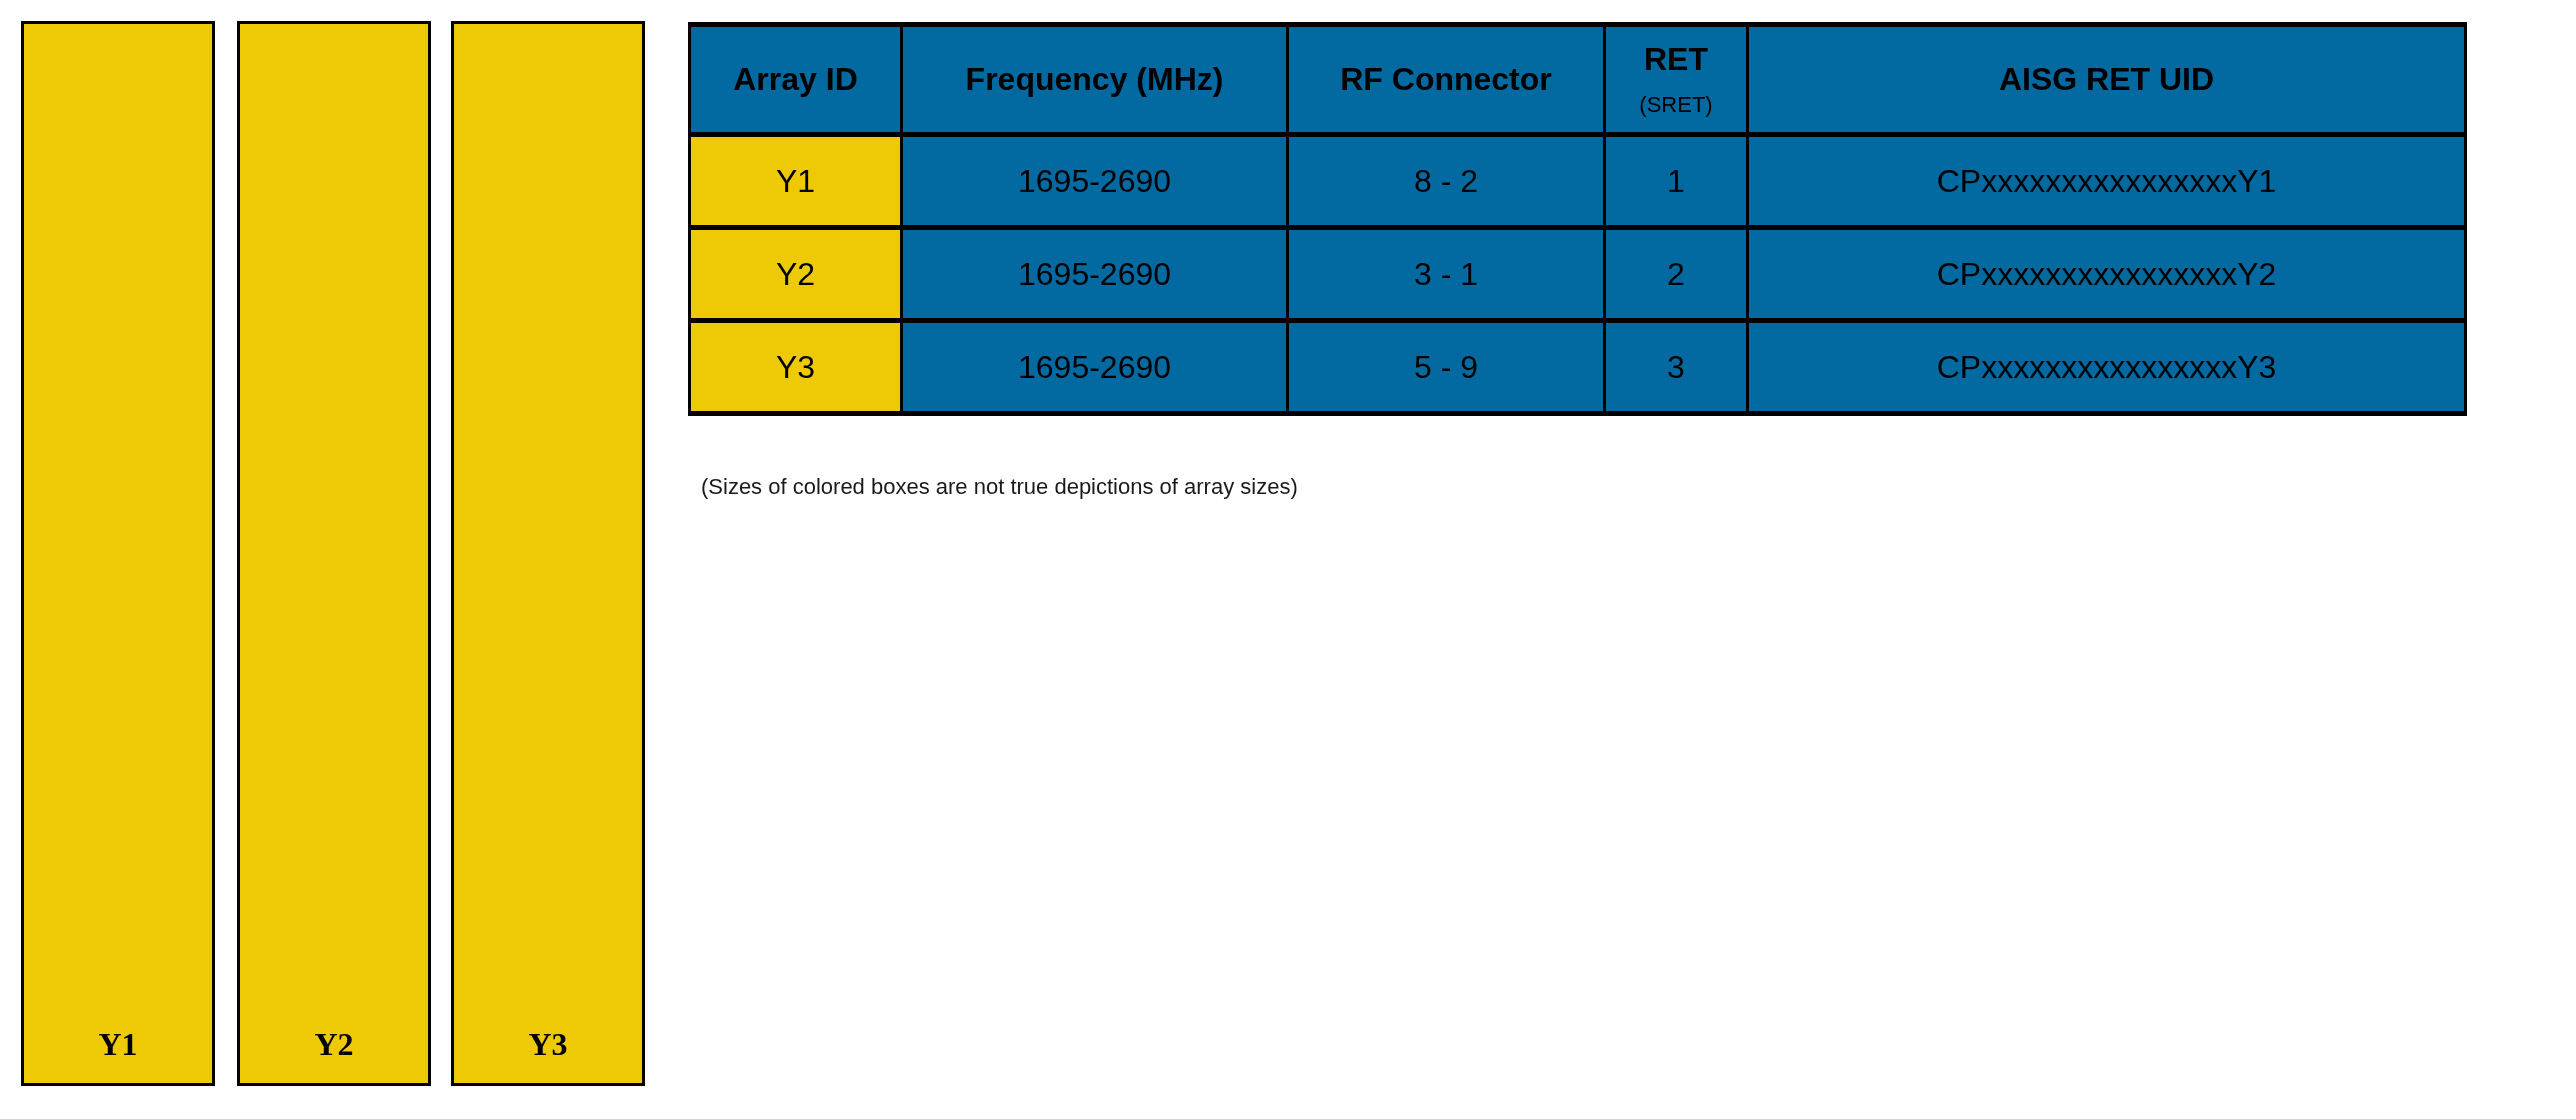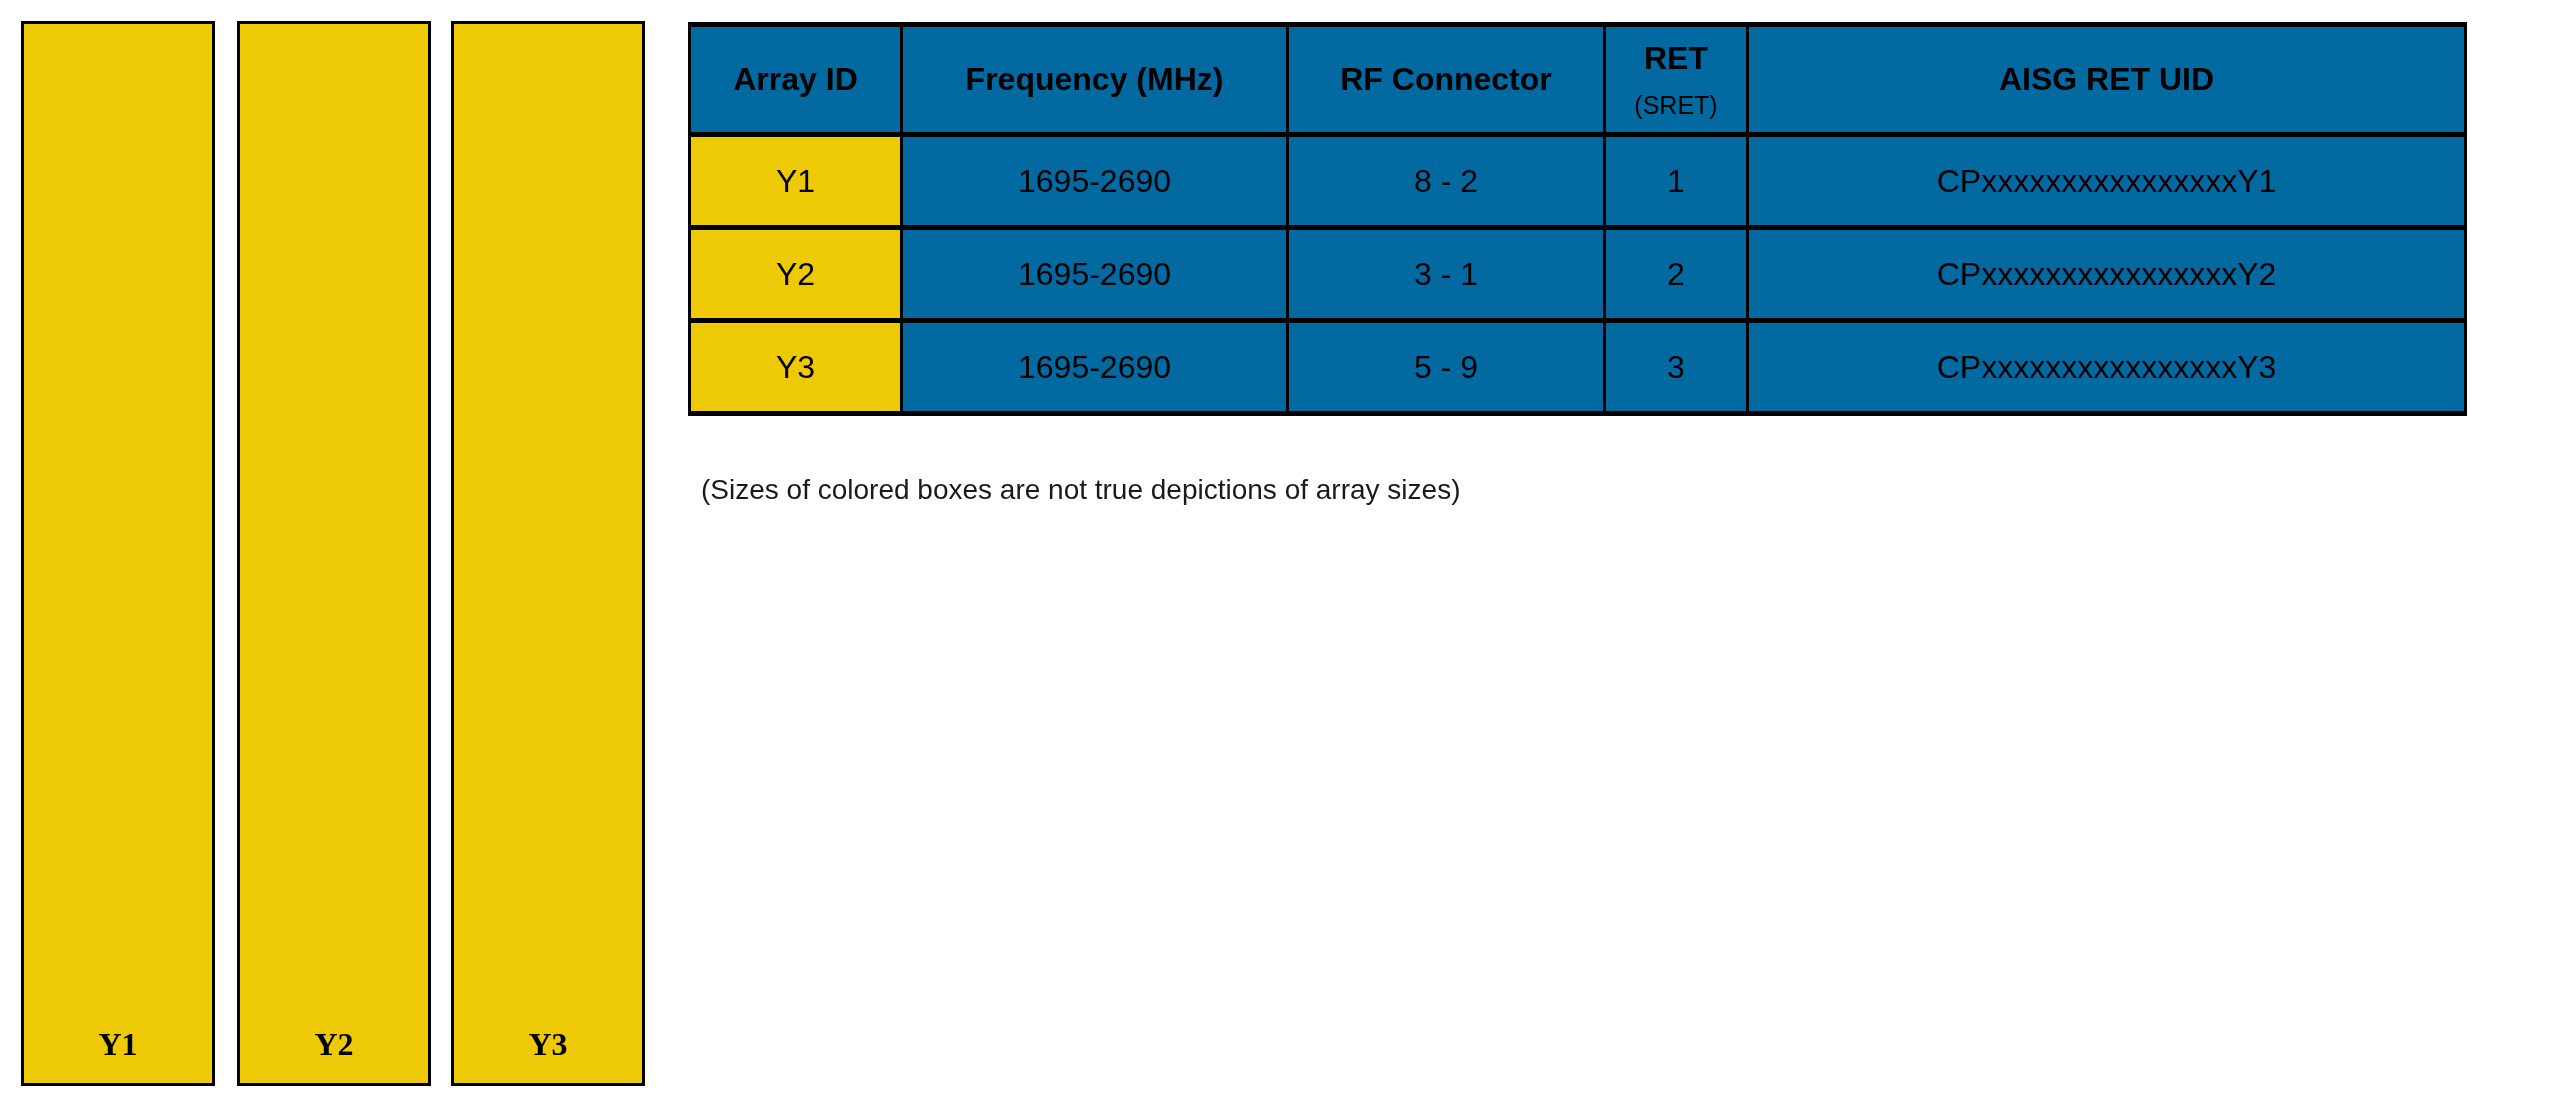--- a/index.html
+++ b/index.html
@@ -63,31 +63,31 @@
     line-height: 1.15;
   }
   table.spec td {
     font-size: 32px;
     font-weight: 400;
   }
   td.array-id {
     background: var(--array-yellow, #EEC906);
   }
   .sret {
-    font-size: 25px;
+    font-size: 22px;
     font-weight: 400;
     margin-top: 14.4px;
   }
 
   
   .note {
     position: absolute;
     left: 701px;
     top: 474px;
-    font-size: 28px;
+    font-size: 22px;
     font-weight: 400;
     color: #1a1a1a;
     white-space: nowrap;
   }
 </style>
 </head>
 <body>
 
 <div class="stage">
 

